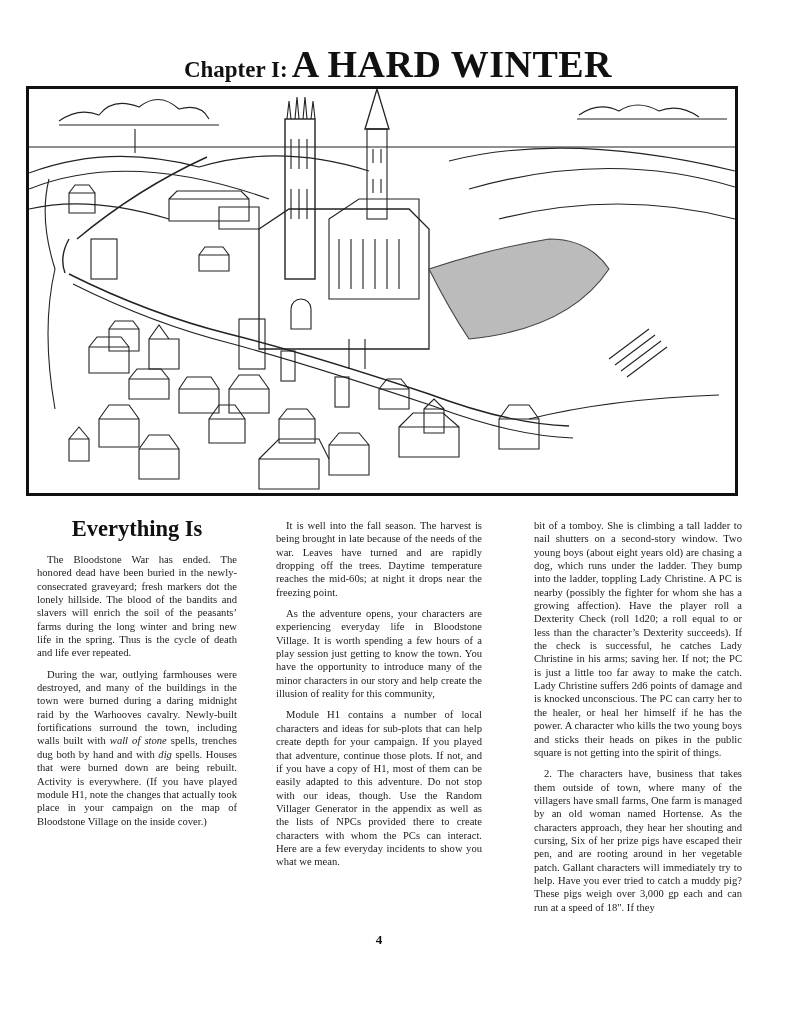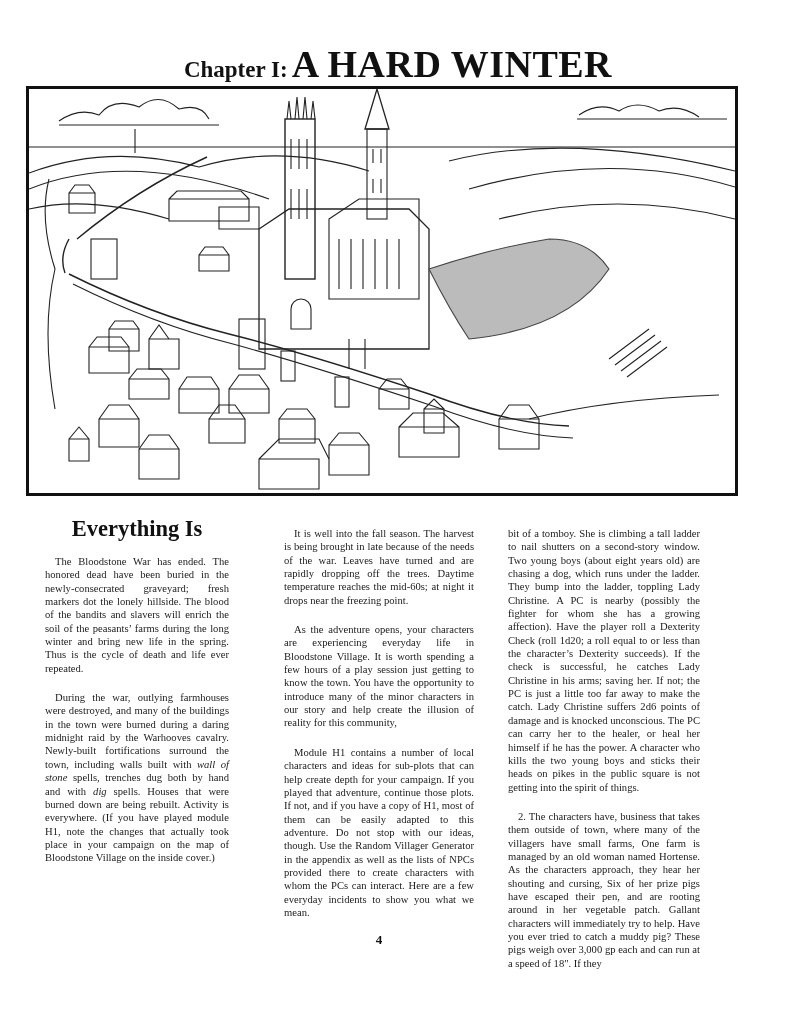--- a/index.html
+++ b/index.html
@@ -7,24 +7,24 @@
          font-family: "Liberation Serif", "DejaVu Serif", serif; color: #111; }
   .page-title { position: absolute; left: 4px; right: 0; top: 42px; text-align: center;
                 white-space: nowrap; font-weight: bold; color: #111; }
   .page-title .chap { font-size: 23px; }
   .page-title .big { font-size: 38px; letter-spacing: 0.5px; }
   .illus { position: absolute; left: 26px; top: 86px; width: 712px; height: 410px;
            border: 3px solid #111; box-sizing: border-box; background: #fff; overflow: hidden; }
   .illus svg { display: block; width: 100%; height: 100%; }
   .col { position: absolute; top: 511px; font-size: 10.6px; line-height: 13.35px;
          text-align: justify; color: #1a1a1a; }
-  .col p { margin: 16px; text-indent: 10px; }
+  .col p { margin: 8px; text-indent: 10px; }
   .col1 { left: 29px; width: 216px; }
   .col2 { left: 268px; width: 222px; }
-  .col3 { left: 492px; width: 224px; }
+  .col3 { left: 526px; width: 224px; }
   .col3 p.cont { text-indent: 0; }
   .heading { font-size: 22.5px; line-height: 20px; font-weight: bold; color: #111;
              margin: 8px 0 14px 0; text-align: center; }
   .page-number { position: absolute; top: 932px; left: 0; width: 758px; text-align: center;
                  font-weight: bold; font-size: 13px; }
   em { font-style: italic; }
 </style>
 </head>
 <body>
 

